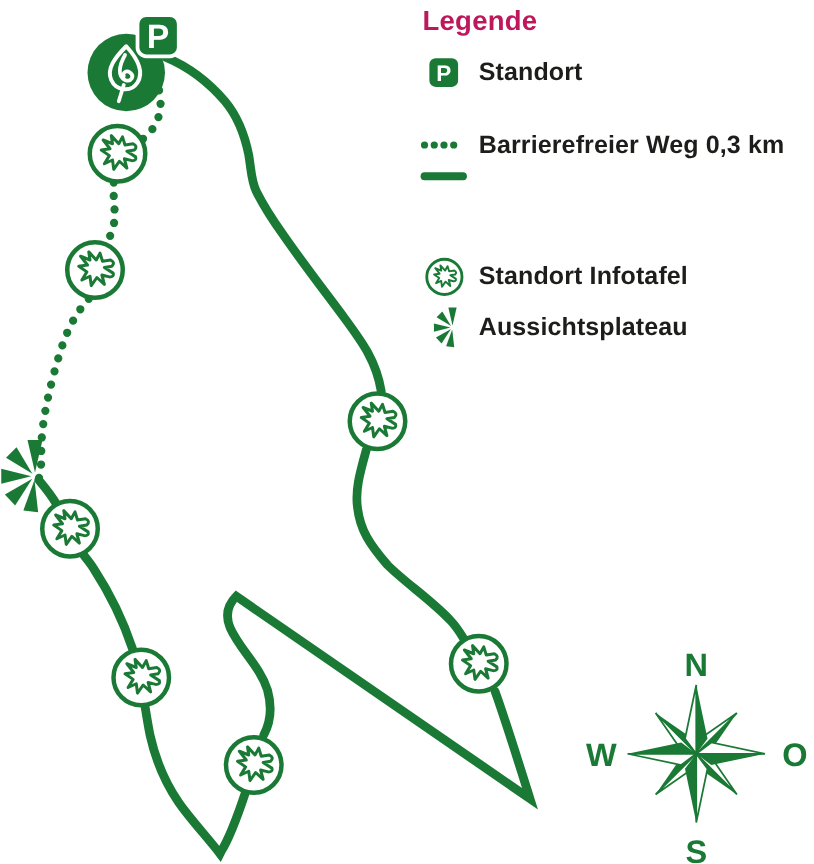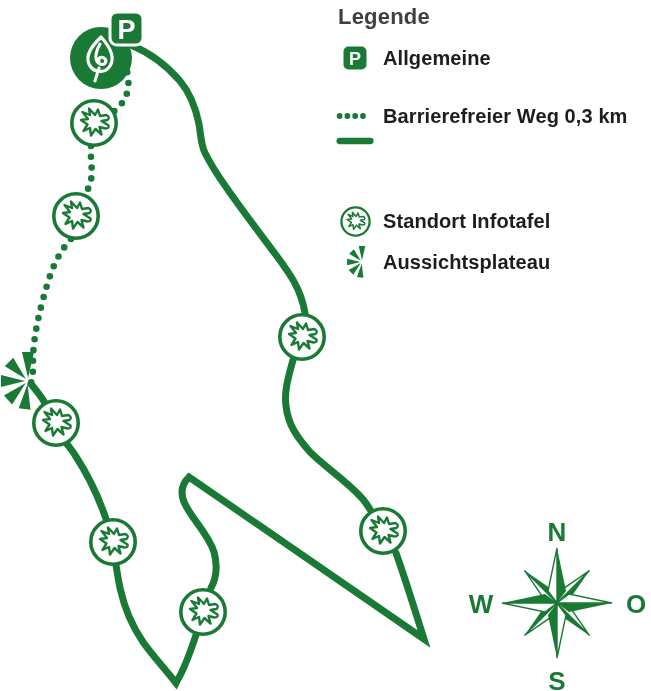--- a/index.html
+++ b/index.html
@@ -5,21 +5,21 @@
   html,body{margin:0;padding:0;background:#fff;}
   .stage{
     position:relative;width:651px;height:691px;background:#fff;overflow:hidden;
     font-family:"Liberation Sans",sans-serif;
   }
   .map-svg{position:absolute;left:0;top:0;width:651px;height:691px;}
   
   .legend{position:absolute;left:336px;top:0;width:313px;height:300px;}
   .legend-title{
     position:absolute;left:2px;top:4px;
-    font-size:22px;font-weight:700;color:#404040;letter-spacing:0.2px;
+    font-size:22px;font-weight:700;color:#be185d;letter-spacing:0.2px;
   }
   .lrow{position:absolute;left:0;width:100%;height:40px;display:flex;align-items:center;}
   .licon{width:38px;min-width:38px;display:flex;justify-content:center;align-items:center;}
   .llabel{margin-left:9px;font-size:20px;font-weight:700;color:#1d1d1b;white-space:nowrap;letter-spacing:0.1px;}
   .psign-rect{fill:#1a7a35;}
   .psign-letter{fill:#ffffff;font-family:"Liberation Sans",sans-serif;font-weight:700;}
   .green-stroke{stroke:#1a7a35;fill:none;}
   .compass-label{fill:#1a7a35;font-family:"Liberation Sans",sans-serif;font-weight:700;font-size:26px;}
 </style>
 </head>
@@ -116,21 +116,21 @@
   <div class="legend">
     <div class="legend-title">Legende</div>
 
     <div class="lrow" style="top:38px">
       <span class="licon">
         <svg width="24" height="24" viewBox="0 0 24 24">
           <rect x="0.5" y="0.5" width="23" height="23" rx="5" class="psign-rect"></rect>
           <text x="12" y="12.6" text-anchor="middle" dominant-baseline="central" class="psign-letter" font-size="18">P</text>
         </svg>
       </span>
-      <span class="llabel">Allgemeine</span>
+      <span class="llabel">Standort</span>
     </div>
 
     <div class="lrow" style="top:96px">
       <span class="licon">
         <svg width="42" height="10" viewBox="0 0 42 10">
           <path d="M 4,5 H 38" class="green-stroke" stroke-width="6.4" stroke-linecap="round" stroke-dasharray="0 8.6"></path>
         </svg>
       </span>
       <span class="llabel">Barrierefreier Weg 0,3 km</span>
     </div>

